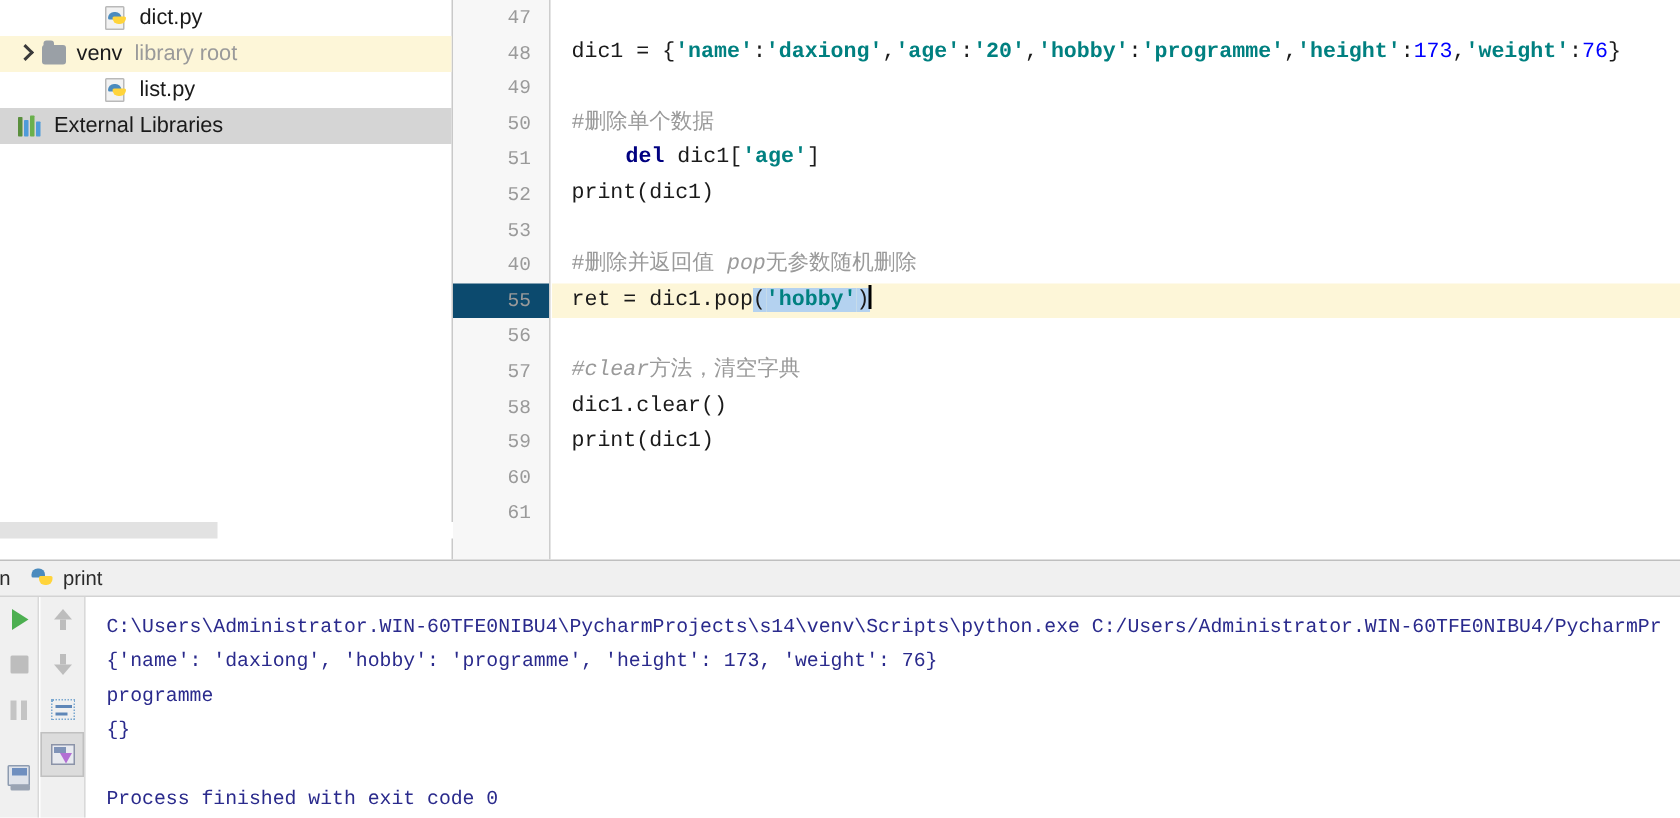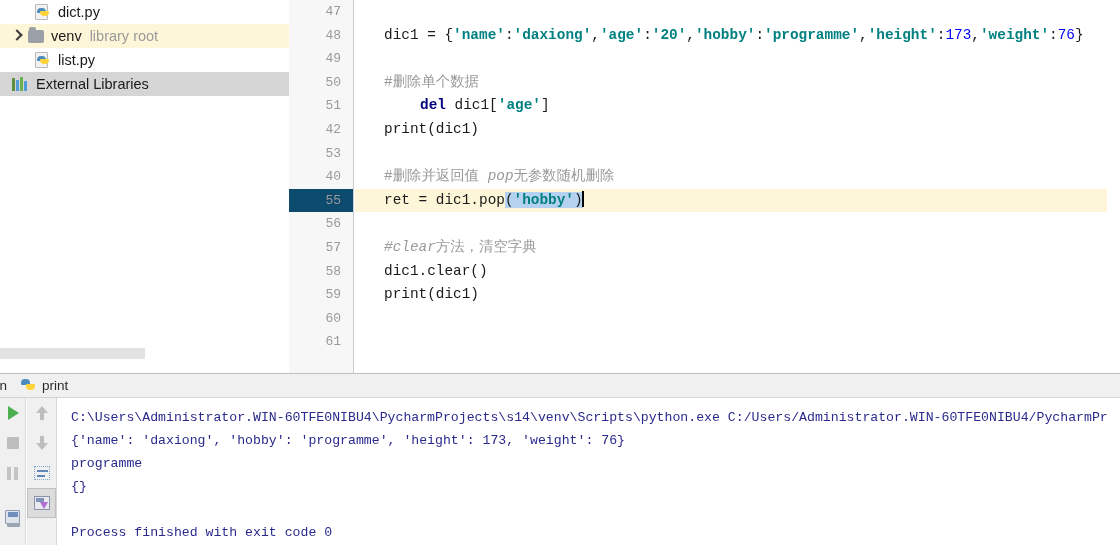--- a/index.html
+++ b/index.html
@@ -22,21 +22,21 @@
     border-right: 1px solid #c9c9c9;
   }
   .tree-row {
     position: relative;
     height: 24px;
     display: flex; align-items: center;
     font-size: 14.5px;
     color: #1a1a1a;
     white-space: nowrap;
   }
-  .tree-row.indent3 { padding-left: 35px; }
+  .tree-row.indent3 { padding-left: 70px; }
   .tree-row.indent1 { padding-left: 10px; }
   .tree-row.indent0 { padding-left: 12px; }
   .tree-row.hl-yellow { background: #fdf6d8; }
   .tree-row.hl-gray { background: #d5d5d5; }
 
   .chevron {
     width: 14px; height: 14px;
     margin-right: 4px;
     flex: 0 0 auto;
     position: relative;
@@ -114,21 +114,21 @@
     background: #ffffff;
   }
   .tree-hscroll .thumb {
     position: absolute; left: 0; top: 0;
     width: 145px; height: 11px;
     background: #e2e2e2;
   }
 
   
   .editor {
-    position: absolute; left: 289px; top: 0; width: 818px; height: 373px;
+    position: absolute; left: 302px; top: 0; width: 818px; height: 373px;
     background: #ffffff;
   }
   .gutter {
     position: absolute; left: 0; top: 0; width: 65px; height: 373px;
     background: #f7f7f7;
     border-right: 1px solid #cdcdcd;
   }
   .code-area {
     position: absolute; left: 66px; top: 0; right: 0; height: 373px;
     overflow: hidden;
@@ -149,21 +149,21 @@
     height: 23.6px;
     line-height: 23.6px;
     text-align: right;
     padding-right: 12px;
     font-family: "Liberation Mono", monospace;
     font-size: 13px;
     color: #9a9a9a;
   }
   .lnum.current { background: #0c4a6e; }
 
-  .code-inner { padding-left: 29px; }
+  .code-inner { padding-left: 13px; }
 
   
   .t-plain  { color: #1a1a1a; }
   .t-kw     { color: #000080; font-weight: bold; margin-left: 36px; }
   .t-str    { color: #008080; font-weight: bold; }
   .t-num    { color: #0000ff; }
   .t-cmt    { color: #9a9a9a; }
   .t-cmt-i  { color: #9a9a9a; font-style: italic; }
   .sel      { background: #b4d2f0; }
   .caret {
@@ -357,21 +357,21 @@
     </div>
 
     <div class="editor">
       <div class="gutter">
         <div id="gutter-nums">
             <div class="lnum">47</div>
             <div class="lnum">48</div>
             <div class="lnum">49</div>
             <div class="lnum">50</div>
             <div class="lnum">51</div>
-            <div class="lnum">42</div>
+            <div class="lnum">52</div>
             <div class="lnum">53</div>
             <div class="lnum">40</div>
             <div class="lnum current">55</div>
             <div class="lnum">56</div>
             <div class="lnum">57</div>
             <div class="lnum">58</div>
             <div class="lnum">59</div>
             <div class="lnum">60</div>
             <div class="lnum">61</div>
           </div>

